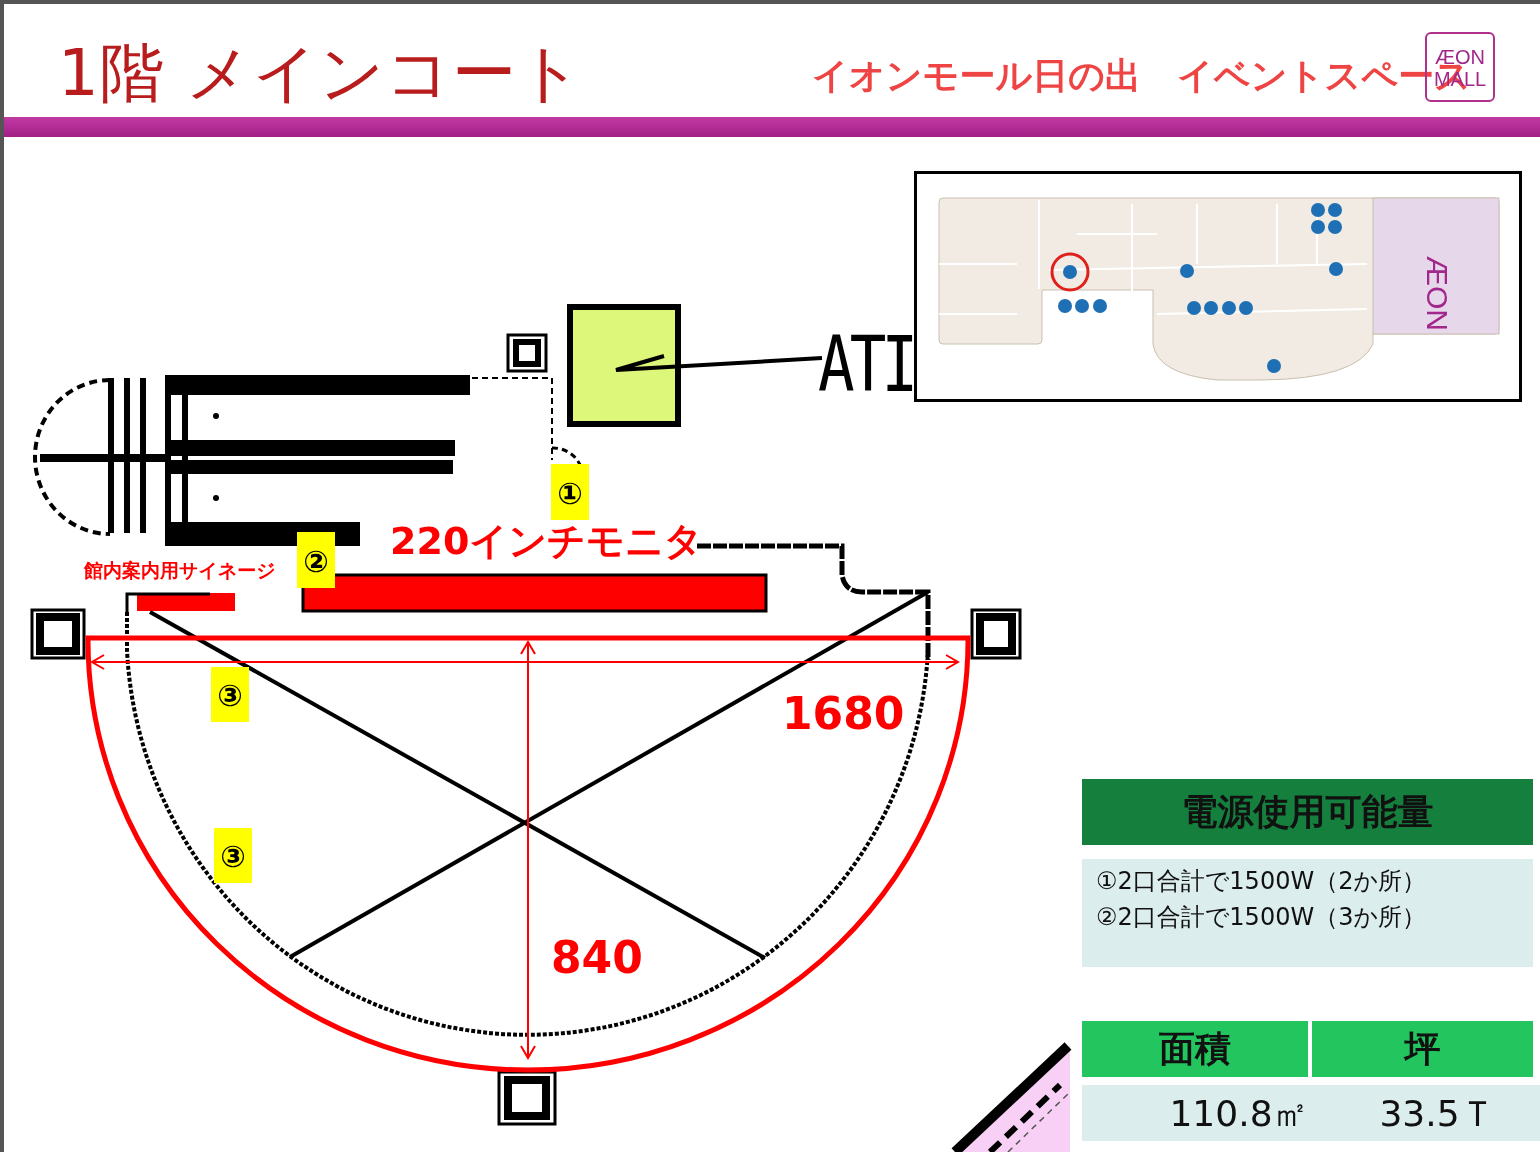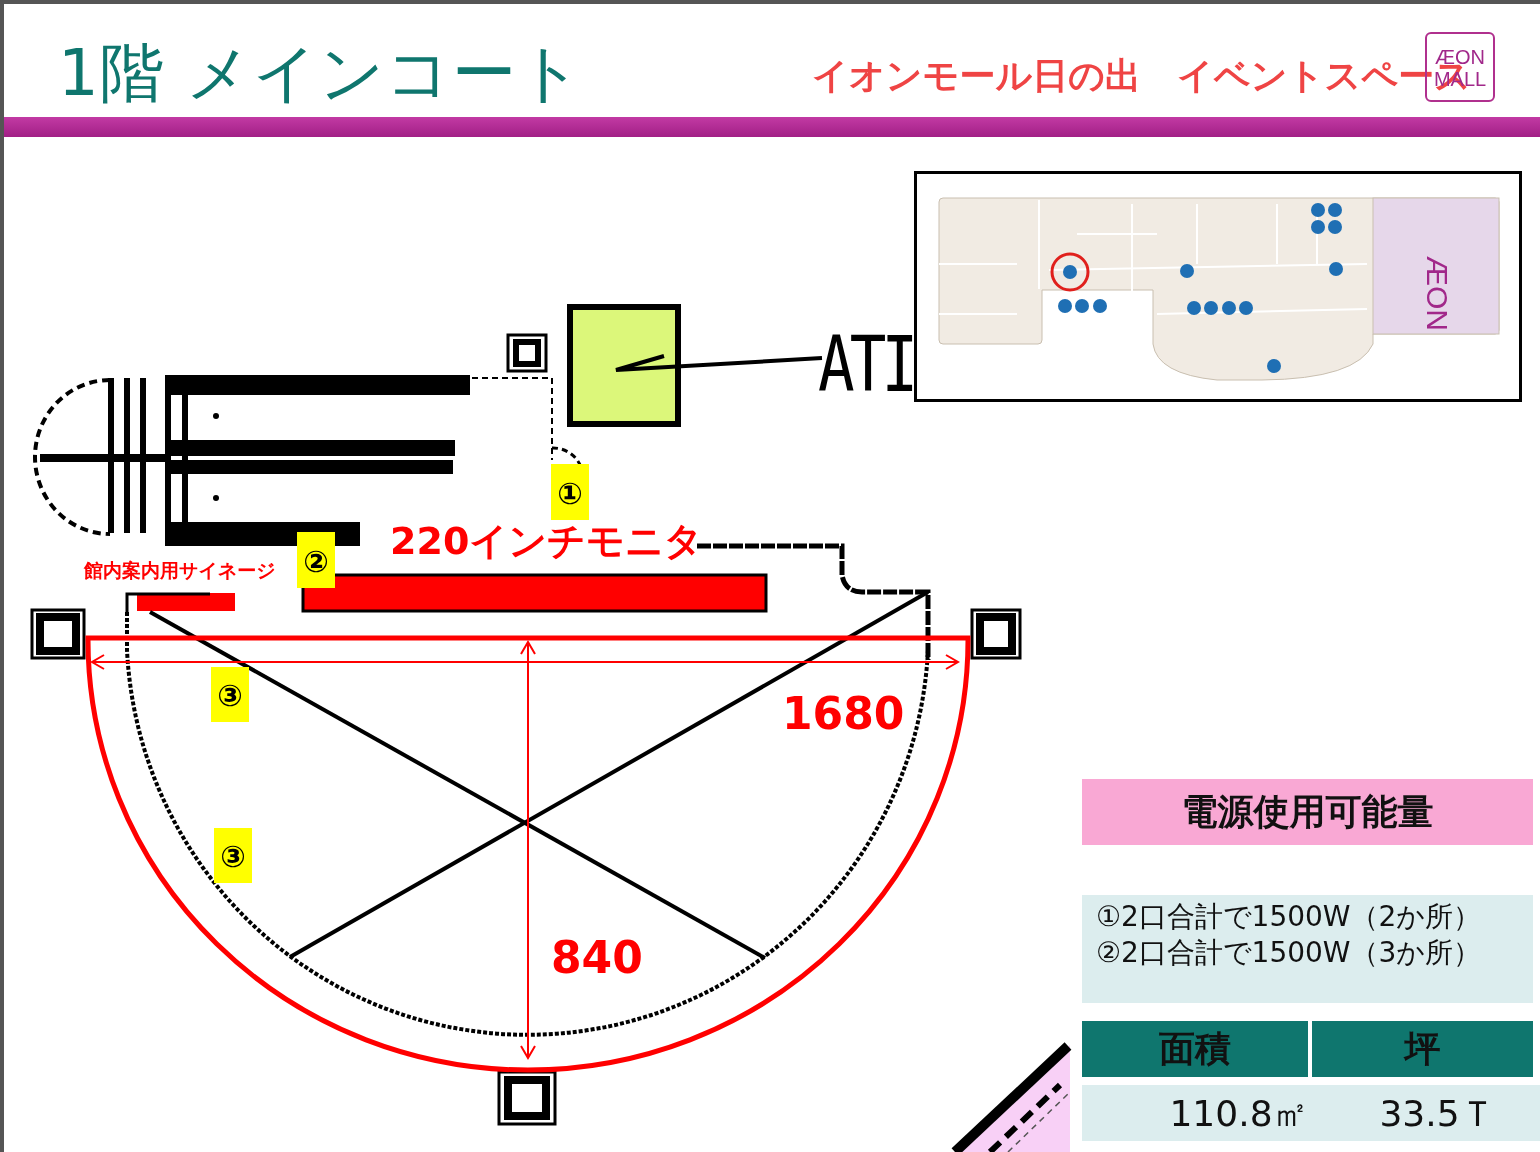--- a/index.html
+++ b/index.html
@@ -1,29 +1,29 @@
 <!DOCTYPE html>
 <html><head>
 <meta charset="utf-8">
 <style>
   html,body{margin:0;padding:0;}
   body{width:1540px;height:1152px;position:relative;overflow:hidden;background:#ffffff;font-family:"DejaVu Sans",sans-serif;}
   .edge-top{position:absolute;left:0;top:0;width:1540px;height:4px;background:#555;}
   .edge-left{position:absolute;left:0;top:0;width:4px;height:1152px;background:#555;}
-  .title{position:absolute;left:58px;top:30px;font-size:64px;color:#0f766e;letter-spacing:1px;font-family:"DejaVu Sans",sans-serif;}
+  .title{position:absolute;left:58px;top:30px;font-size:64px;color:#b91c1c;letter-spacing:1px;font-family:"DejaVu Sans",sans-serif;}
   .subtitle{position:absolute;left:812px;top:52px;font-size:36px;font-weight:bold;color:#ef4444;text-align:center;}
   .logo{position:absolute;left:1425px;top:32px;width:70px;height:70px;border:2px solid #b0308e;border-radius:6px;box-sizing:border-box;color:#a1288a;font-size:20px;line-height:22px;text-align:center;padding-top:12px;font-family:"Liberation Sans",sans-serif;}
   .band{position:absolute;left:4px;top:117px;width:1536px;height:20px;background:linear-gradient(#c23aa4,#a21f86);}
   .plan{position:absolute;left:0;top:0;}
   .inset{position:absolute;left:914px;top:171px;width:608px;height:231px;border:3px solid #000;background:#fff;box-sizing:border-box;}
-  .power-head{position:absolute;left:1082px;top:779px;width:451px;height:66px;background:#f9a8d4;font-size:36px;font-weight:bold;text-align:center;line-height:66px;color:#111;}
-  .power-body{position:absolute;left:1082px;top:895px;width:451px;height:108px;background:#dcedee;font-size:28px;color:#111;padding:4px 0 0 14px;box-sizing:border-box;line-height:36px;}
+  .power-head{position:absolute;left:1082px;top:779px;width:451px;height:66px;background:#15803d;font-size:36px;font-weight:bold;text-align:center;line-height:66px;color:#111;}
+  .power-body{position:absolute;left:1082px;top:859px;width:451px;height:108px;background:#dcedee;font-size:24px;color:#111;padding:4px 0 0 14px;box-sizing:border-box;line-height:36px;}
   .power-body div{white-space:nowrap;}
   .cell{position:absolute;text-align:center;color:#111;}
-  .cell-h{background:#0f766e;font-size:36px;font-weight:bold;height:56px;line-height:56px;top:1021px;}
+  .cell-h{background:#22c55e;font-size:36px;font-weight:bold;height:56px;line-height:56px;top:1021px;}
   .cell-v{background:#dcedee;font-size:36px;height:56px;line-height:58px;top:1085px;}
   .marker{position:absolute;background:#ffff00;color:#000;font-size:30px;text-align:center;font-weight:bold;}
   .red-label{position:absolute;color:#f00;font-weight:bold;}
 </style>
 </head>
 <body>
 
 <div class="edge-top"></div>
 <div class="edge-left"></div>
 

